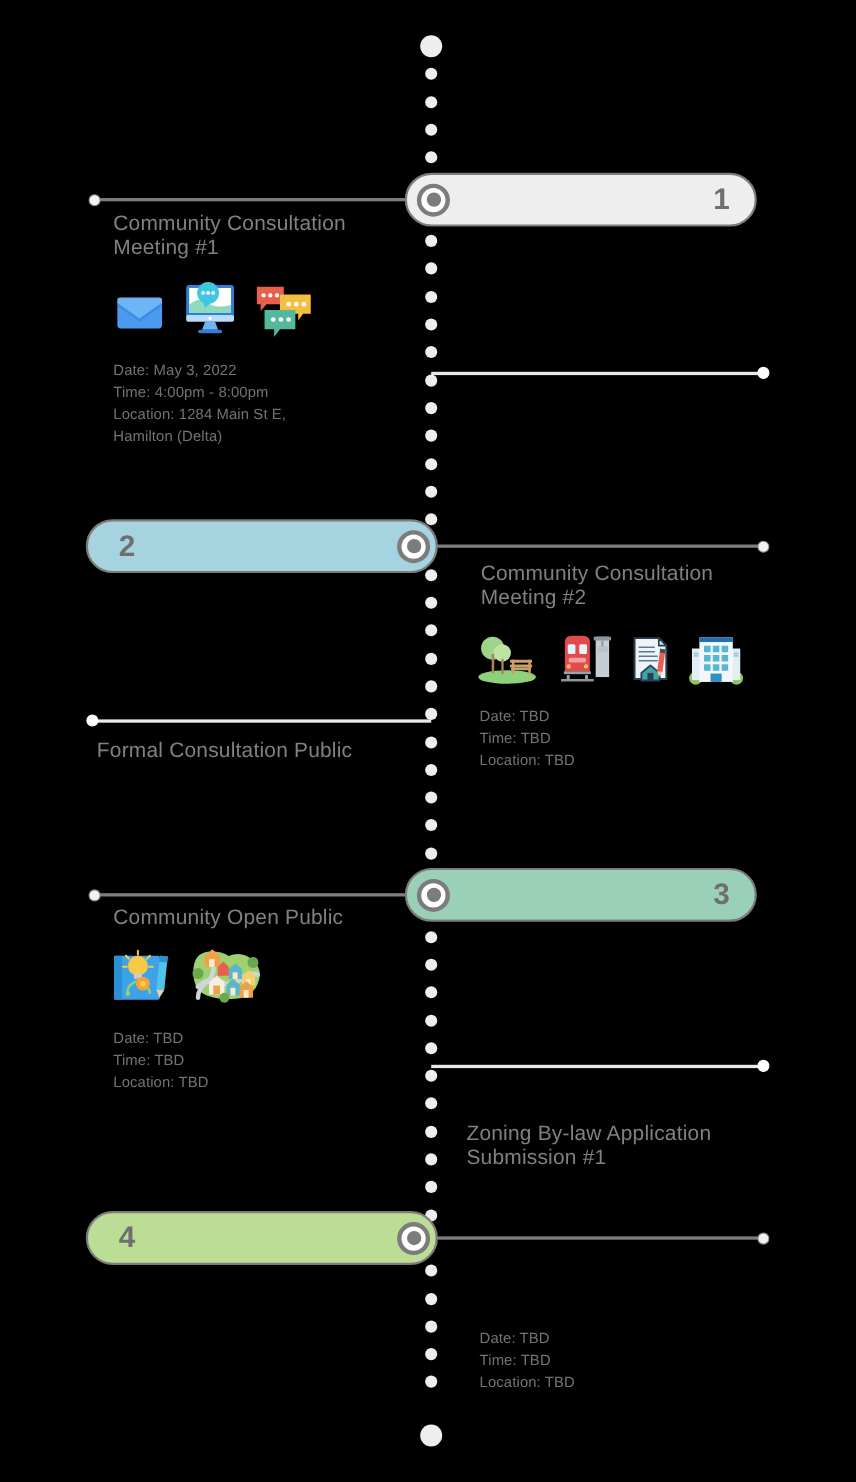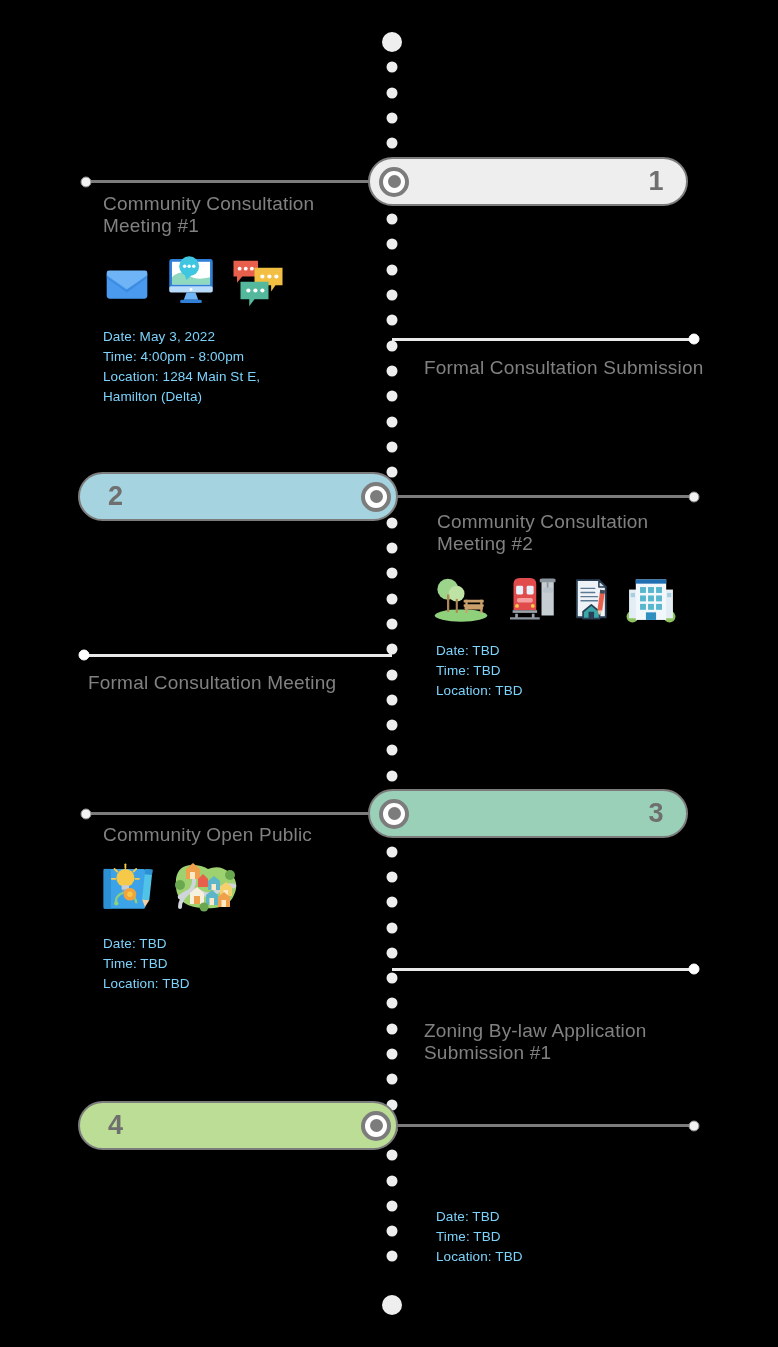--- a/index.html
+++ b/index.html
@@ -60,21 +60,21 @@
   .connector.sub { background:#e9e9e9; height:2.5px; }
   .connector.sub .endpoint { background:#ffffff; border-color:#ffffff; }
 
   
   .title {
     position:absolute; color:#818181;
     font-size:19px; line-height:22px; letter-spacing:.2px;
     font-weight:400; white-space:pre-line;
   }
   .details {
-    position:absolute; color:#7dd3fc;
+    position:absolute; color:#737373;
     font-size:13.5px; line-height:20px; letter-spacing:.1px;
   }
   .details div { white-space:pre-line; }
 
   
   .icons { position:absolute; display:flex; align-items:flex-end; gap:10px; }
   .icon { display:block; }
 </style>
 </head>
 <body>
@@ -189,21 +189,20 @@
   <div class="details" style="left:103px; top:327px; width:270px;">
     <div>Date: May 3, 2022</div>
     <div>Time: 4:00pm - 8:00pm</div>
     <div>Location: 1284 Main St E,
 Hamilton (Delta)</div>
   </div>
 
   <div class="connector sub" style="left:392px; top:338px; width:302px;">
     <span class="endpoint end"></span>
   </div>
-  <div class="title" style="left:424px; top:357px; width:320px;">Formal Consultation Submission</div>
 
   <div class="connector" style="left:392px; top:495px; width:302px;">
     <span class="endpoint end"></span>
   </div>
 
   <div class="pill left" id="pill-2" style="top: 472px; background: rgb(165, 211, 223);">
     <span class="pill-number">2</span>
     <span class="ring"></span>
   </div>
 
@@ -288,21 +287,21 @@
 
   <div class="details" style="left:436px; top:641px; width:260px;">
     <div>Date: TBD</div>
     <div>Time: TBD</div>
     <div>Location: TBD</div>
   </div>
 
   <div class="connector sub" style="left:84px; top:654px; width:308px;">
     <span class="endpoint start"></span>
   </div>
-  <div class="title" style="left:88px; top:672px; width:320px;">Formal Consultation Meeting</div>
+  <div class="title" style="left:88px; top:672px; width:320px;">Formal Consultation Public</div>
 
   <div class="connector" style="left:86px; top:812px; width:300px;">
     <span class="endpoint start"></span>
   </div>
 
   <div class="pill right" id="pill-3" style="top: 789px; background: rgb(154, 208, 184);">
     <span class="ring"></span>
     <span class="pill-number">3</span>
   </div>
 

